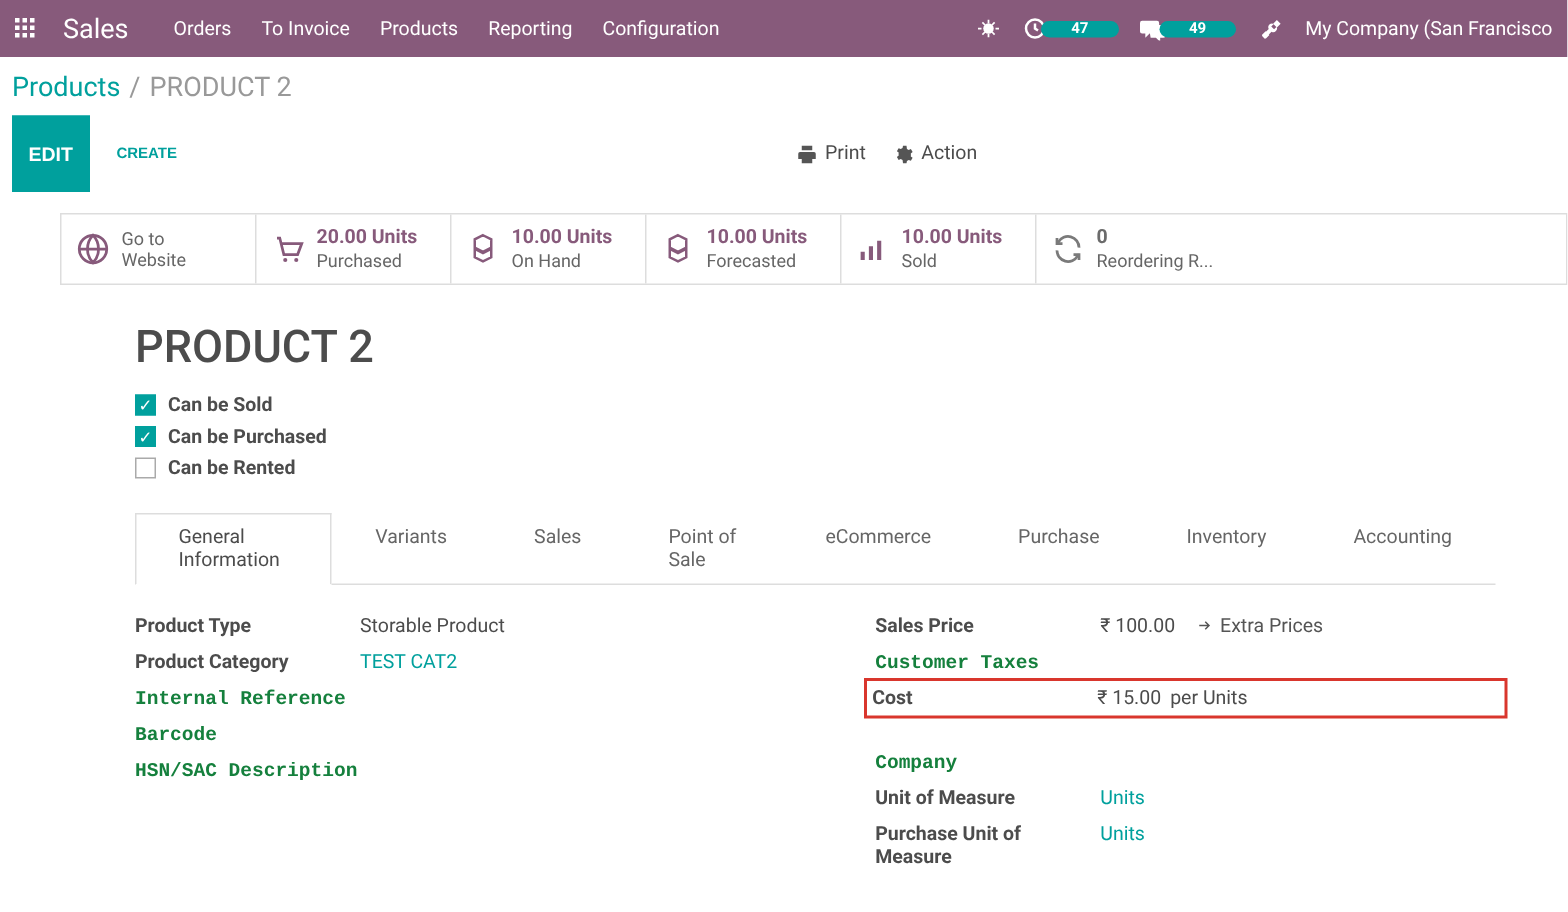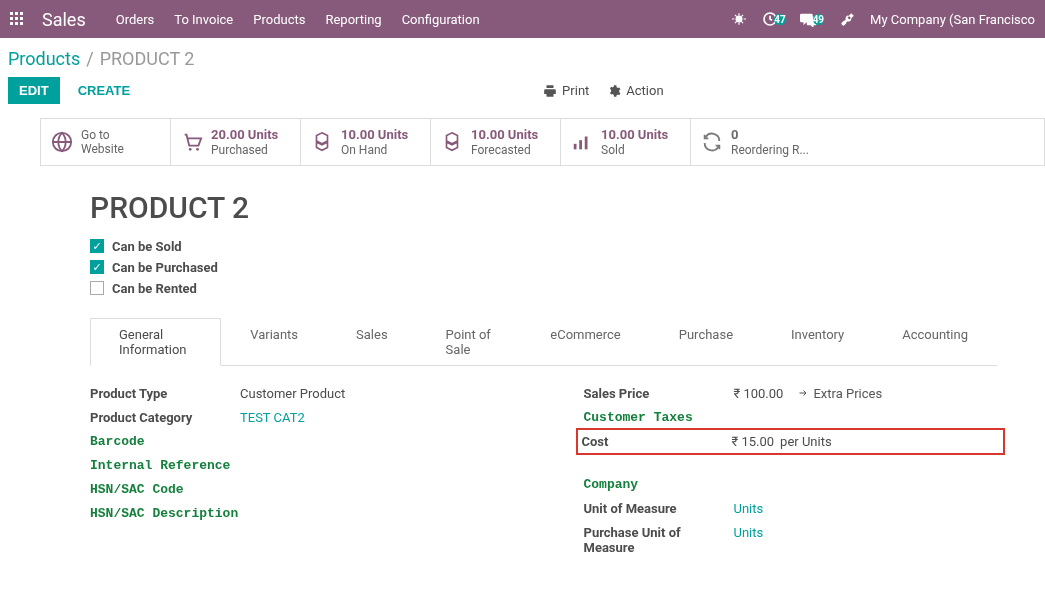--- a/index.html
+++ b/index.html
@@ -6,29 +6,29 @@
 body { font-family: -apple-system, BlinkMacSystemFont, "Segoe UI", Roboto, sans-serif; font-size: 13px; color: #4c4c4c; background: #fff; width: 1045px; }
 .topbar { background: #875a7b; height: 38px; display: flex; align-items: center; color: #fff; padding: 0 10px; }
 .apps-icon { width: 14px; height: 14px; display: grid; grid-template-columns: repeat(3,3px); grid-template-rows: repeat(3,3px); gap: 2px; cursor: pointer; margin-right: 18px; }
 .apps-icon span { background: #fff; width: 3px; height: 3px; }
 .brand { font-size: 18px; font-weight: 400; margin-right: 30px; }
 .nav-menu { display: flex; gap: 20px; }
 .nav-item { color: #fff; font-size: 13px; cursor: pointer; }
 .topbar-right { margin-left: auto; display: flex; align-items: center; gap: 14px; }
 .icon-btn { width: 18px; height: 18px; cursor: pointer; display:flex; align-items:center; justify-content:center; }
 .badge-wrap { position: relative; display:flex; align-items:center; }
-.badge { background: #00a09d; color: #fff; font-size: 10px; font-weight: bold; border-radius: 8px; padding: 0 0; margin-left: -4px; }
+.badge { background: #00a09d; color: #fff; font-size: 10px; font-weight: bold; border-radius: 8px; padding: 0 20px; margin-left: -4px; }
 .company { font-size: 13px; white-space: nowrap; overflow: hidden; }
 .breadcrumb-row { padding: 10px 8px 2px 8px; display:flex; align-items:center; }
 .breadcrumb-link { color: #00a09d; font-size: 18px; cursor:pointer; }
 .breadcrumb-sep { color: #999; font-size: 18px; margin: 0 6px; }
 .breadcrumb-cur { color: #999; font-size: 18px; }
 .action-row { padding: 6px 8px 14px 8px; display:flex; align-items:center; gap: 14px; }
-.btn-edit { background: #00a09d; color:#fff; border:1px solid #00a09d; padding: 5px 10px; font-size:13px; font-weight:bold; cursor:pointer; }
-.btn-create { color:#00a09d; background:none; border:none; padding:5px 4px; font-size:13px; font-weight:bold; cursor:pointer; }
+.btn-edit { background: #00a09d; color:#fff; border:1px solid #00a09d; padding: 17px 10px; font-size:13px; font-weight:bold; cursor:pointer; }
+.btn-create { color:#00a09d; background:none; border:none; padding:5px 4px; font-size:10px; font-weight:bold; cursor:pointer; }
 .action-center { margin-left: 395px; display:flex; gap:18px; color:#4c4c4c; }
 .act-btn { cursor:pointer; display:flex; align-items:center; gap:5px; font-size:13px; }
 .sheet-wrap { padding: 0 0 0 40px; }
 .button-box { display:flex; border:1px solid #ddd; width: 1005px; }
 .stat-btn { border-right:1px solid #ddd; padding:8px 10px; display:flex; align-items:center; gap:8px; cursor:pointer; min-width:130px; }
 .stat-btn:last-child { border-right:none; }
 .stat-icon { width:22px; height:22px; color:#875a7b; flex-shrink:0; }
 .stat-icon.gray { color:#7a7a7a; }
 .stat-text { display:flex; flex-direction:column; font-size:12px; line-height:1.2; }
 .stat-val { color:#875a7b; font-weight:bold; font-size:13px; }
@@ -221,34 +221,31 @@
       <div class="tab">eCommerce</div>
       <div class="tab">Purchase</div>
       <div class="tab">Inventory</div>
       <div class="tab">Accounting</div>
     </div>
 
     <div class="form-grid">
       <div class="form-col">
         <div class="form-row">
             <div class="form-lbl">Product Type</div>
-            <div class="form-val">Customer Product</div>
+            <div class="form-val">Storable Product</div>
           </div>
         <div class="form-row">
             <div class="form-lbl">Product Category</div>
             <div class="form-val link">TEST CAT2</div>
           </div>
         <div class="form-row">
+            <div class="form-lbl muted">Internal Reference</div>
+          </div>
+        <div class="form-row">
             <div class="form-lbl muted">Barcode</div>
-          </div>
-        <div class="form-row">
-            <div class="form-lbl muted">Internal Reference</div>
-          </div>
-        <div class="form-row">
-            <div class="form-lbl muted">HSN/SAC Code</div>
           </div>
         <div class="form-row">
             <div class="form-lbl muted">HSN/SAC Description</div>
           </div>
       </div>
       <div class="form-col">
         <div class="form-row">
           <div class="form-lbl">Sales Price</div>
           <div class="form-val">₹ 100.00</div>
           <div class="extra-prices">

